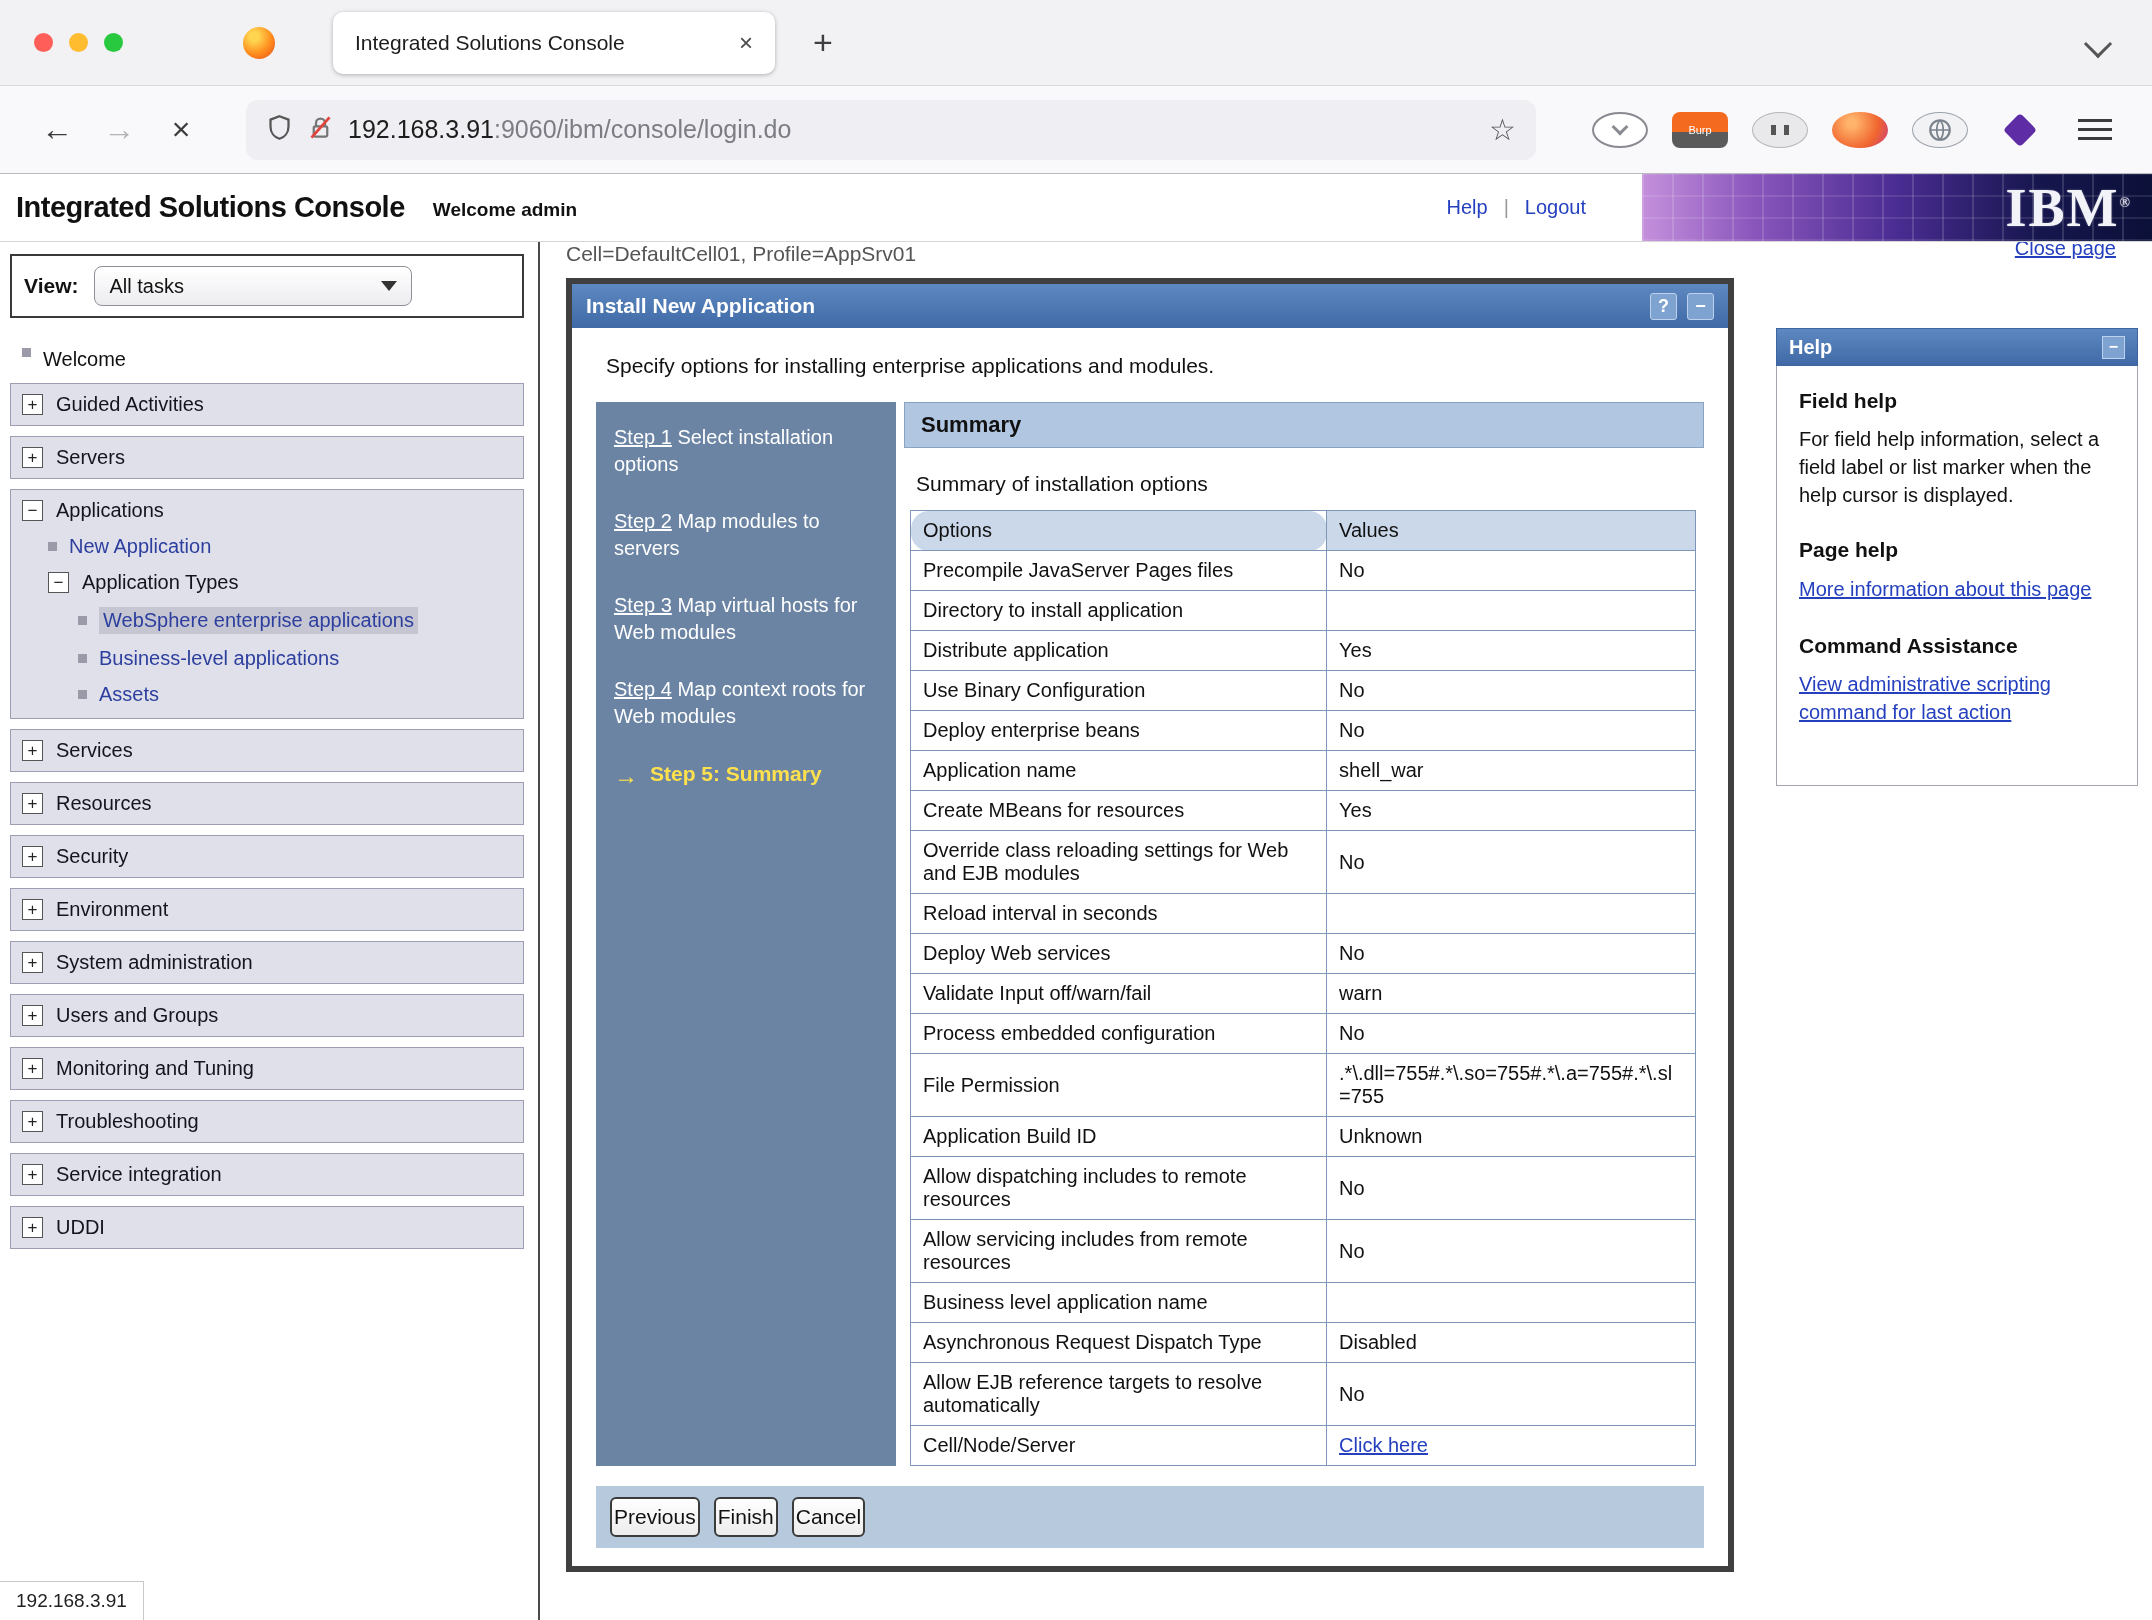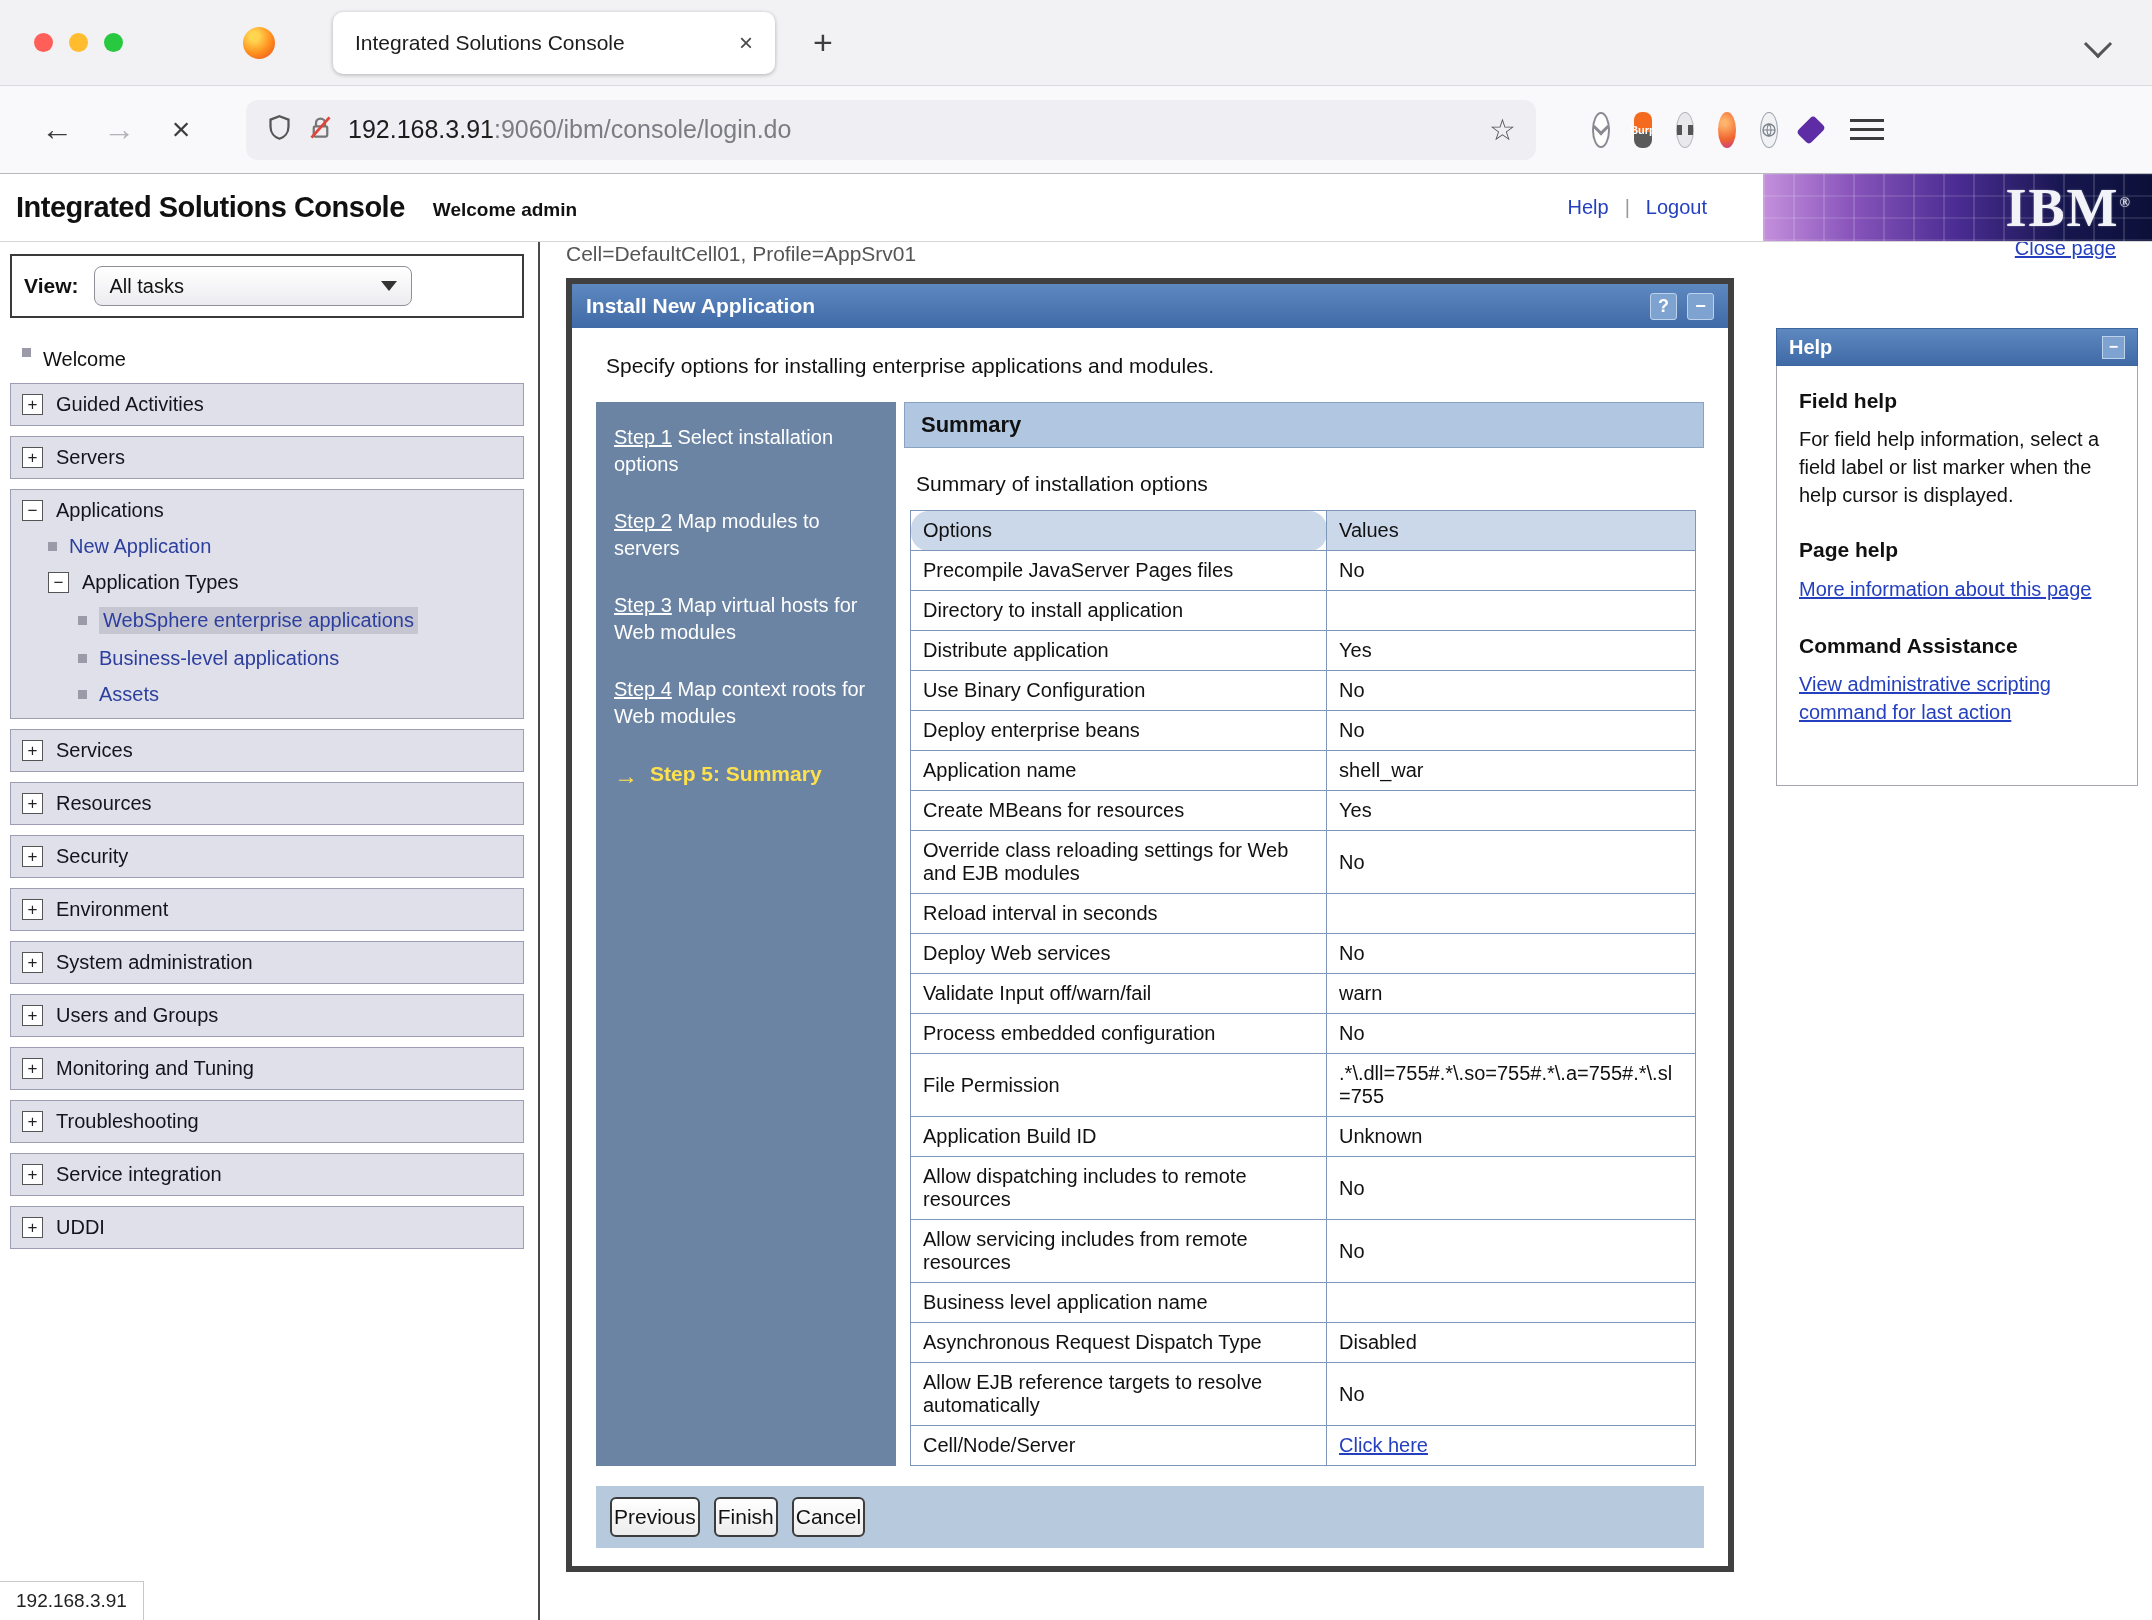--- a/index.html
+++ b/index.html
@@ -31,43 +31,43 @@
   .nav-bar { height:88px; background:#f9f8fa; border-bottom:1px solid #b9b9c0;
     display:flex; align-items:center; padding:0 26px; }
   .nav-icon { font-size:32px; color:#3c3c3c; width:62px; text-align:center; }
   .nav-icon.disabled { color:#b3b3b8; }
   .url-bar { width:1290px; height:60px; background:#efeef2; border-radius:12px;
     display:flex; align-items:center; gap:14px; padding:0 20px; margin-left:34px; }
   .url-text { font-size:25px; color:#1d1d1d; white-space:nowrap; }
   .url-path { color:#7c7c84; }
   .url-star { margin-left:auto; font-size:30px; color:#555; }
   .ext-icons { display:flex; align-items:center; gap:24px; margin-left:56px; }
-  .ext { width:18px; height:36px; border-radius:50%; display:flex; align-items:center;
-    justify-content:center; font-size:12px; color:#fff; font-weight:bold; }
+  .ext { width:56px; height:36px; border-radius:50%; display:flex; align-items:center;
+    justify-content:center; font-size:12px; color:#fff; font-weight:normal; }
   .ext.pocket { background:#fff; border:2px solid #8a8a92; }
   .ext.pocket .chev-s { width:12px;height:12px;border-right:3px solid #8a8a92;border-bottom:3px solid #8a8a92;transform:rotate(45deg);margin-top:-5px;}
   .ext.burp { background:linear-gradient(180deg,#f46b1f 55%, #5a5a5a 55%); border-radius:8px; font-size:11px;}
   .ext.robot { background:#e9e9ec; border:1px solid #b5b5bc; }
   .ext.robot .eyes{width:18px;height:10px;border-left:5px solid #555;border-right:5px solid #555;}
   .ext.fox { background:radial-gradient(circle at 35% 30%, #ffb36b 10%, #f0652e 60%, #c93a86 100%); }
   .ext.globe { background:#f2f2f4; border:1px solid #9aa3ad; }
   .ext.shieldx { background:transparent; }
   .diamond { width:24px; height:24px; background:#5e2ca5; transform:rotate(45deg); border-radius:4px; }
   .hamburger { margin-left:30px; width:34px; display:flex; flex-direction:column; gap:6px; }
   .hamburger i { height:3px; background:#3c3c3c; display:block; }
 
   
   .app-header { height:68px; background:#fff; border-bottom:1px solid #d6d6d6;
     display:flex; align-items:center; }
   .app-title { font-size:29px; font-weight:bold; margin-left:16px; letter-spacing:-.5px; }
   .app-welcome { font-size:19px; font-weight:bold; margin-left:28px; margin-top:4px; }
   .header-right { margin-left:auto; display:flex; align-items:center; height:100%; }
   .hdr-link { color:#2540bf; font-size:20px; text-decoration:none; }
   .hdr-sep { color:#9a9a9a; margin:0 16px; font-size:20px; }
-  .banner { width:389px; height:100%; margin-left:56px; position:relative;
+  .banner { width:510px; height:100%; margin-left:56px; position:relative;
     background:linear-gradient(90deg,#c490dc 0%,#8a56bc 22%,#4a2c92 50%,#16164e 78%,#0b1038 100%); }
   .banner::before { content:""; position:absolute; inset:0;
     background:repeating-linear-gradient(90deg, rgba(255,255,255,.14) 0 2px, transparent 2px 30px),
                repeating-linear-gradient(0deg, rgba(255,255,255,.10) 0 2px, transparent 2px 22px); }
   .ibm-logo { position:absolute; right:20px; top:50%; transform:translateY(-50%);
     font-family:"Liberation Serif","DejaVu Serif",serif; font-weight:bold; font-size:54px;
     color:#f2f3f8; letter-spacing:2px; text-shadow:0 0 2px rgba(255,255,255,.4); }
   .ibm-reg { font-size:14px; vertical-align:super; color:#d8d8e4; }
 
   

